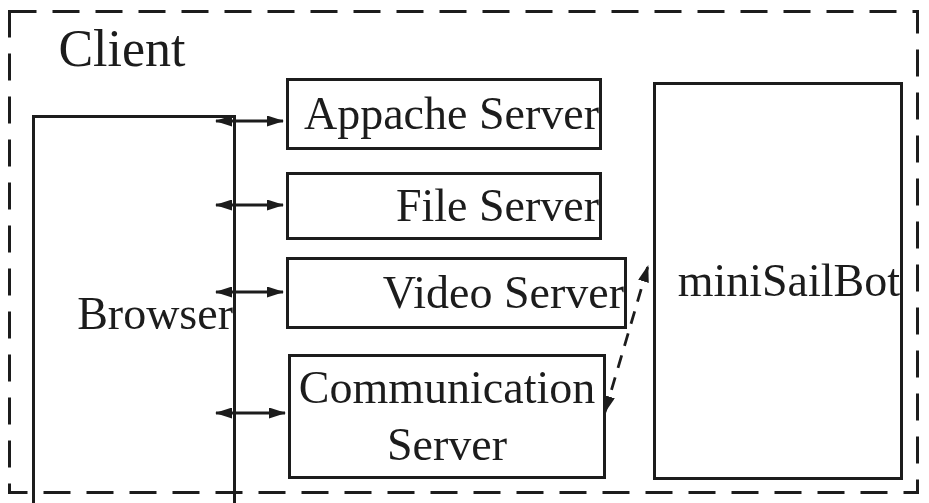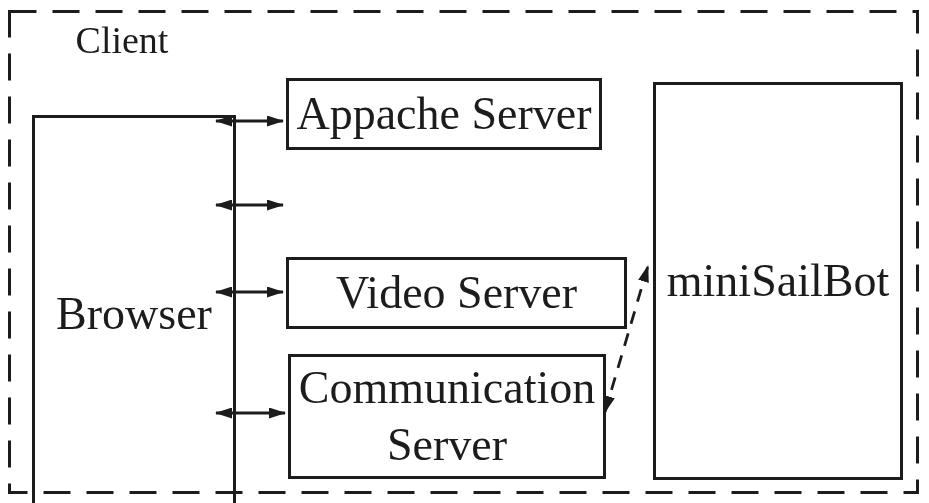--- a/index.html
+++ b/index.html
@@ -18,29 +18,29 @@
     inset: 0;
     width: 929px;
     height: 503px;
   }
   .node {
     position: absolute;
     border: 3px solid #1c1c1c;
     background: transparent;
     display: flex;
     align-items: center;
-    justify-content: center;
+    justify-content: flex-end;
     text-align: center;
     font-size: 46px;
     line-height: 1.22;
     color: #1c1c1c;
   }
   .region-label {
     position: absolute;
-    font-size: 38px;
+    font-size: 52px;
     line-height: 1.1;
     text-align: center;
     color: #1c1c1c;
     white-space: nowrap;
   }
   #node-browser      { left: 32px;  top: 82px;  width: 204px; height: 399px; margin-top: 33px; }
   #node-appache      { left: 286px; top: 78px;  width: 316px; height: 72px; }
   #node-file         { left: 286px; top: 172px; width: 316px; height: 68px; }
   #node-video        { left: 286px; top: 257px; width: 341px; height: 72px; }
   #node-comm         { left: 288px; top: 354px; width: 318px; height: 125px; padding: 0 2px; }
@@ -73,20 +73,23 @@
   <div class="region-label" id="label-client">Client</div>
 
   <div class="node" id="node-browser">
     <span>Browser</span>
   </div>
 
   <div class="node" id="node-appache">
     <span>Appache Server</span>
   </div>
 
+  <div class="node" id="node-file">
+    <span>File Server</span>
+  </div>
 
   <div class="node" id="node-video">
     <span>Video Server</span>
   </div>
 
   <div class="node" id="node-comm">
     <span>Communication Server</span>
   </div>
 
   <div class="node" id="node-minisailbot">

